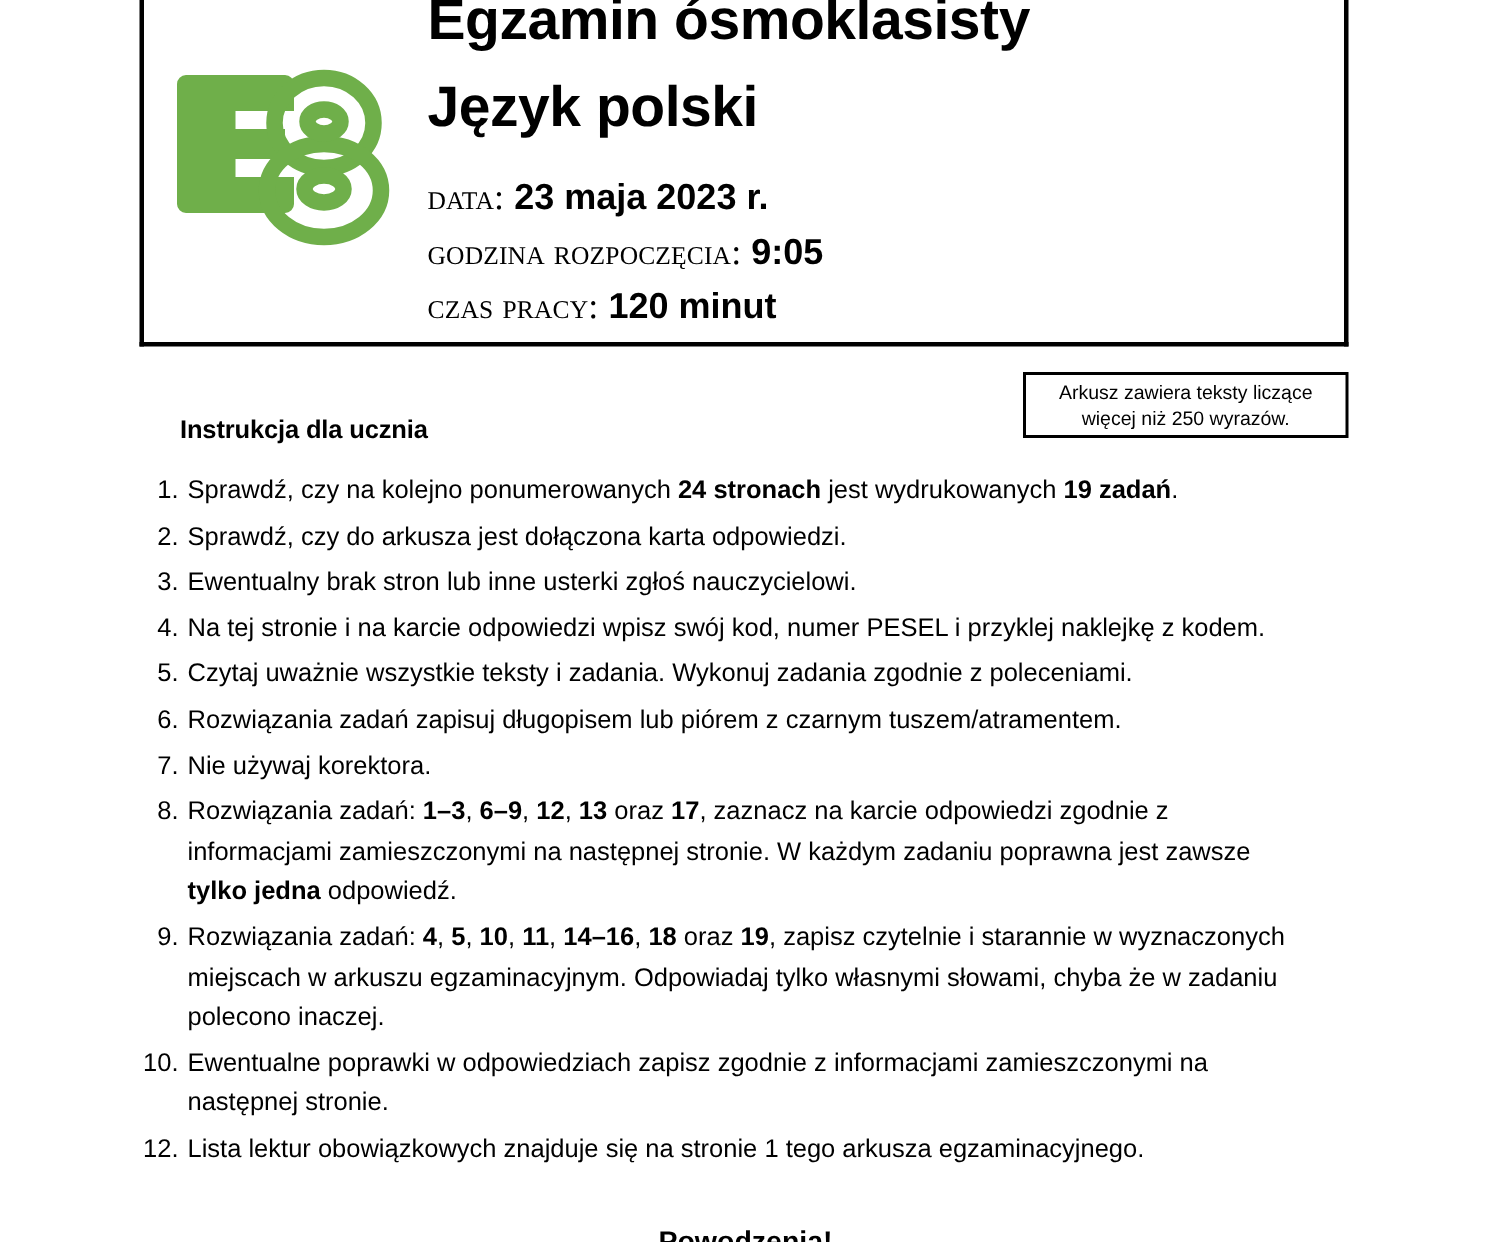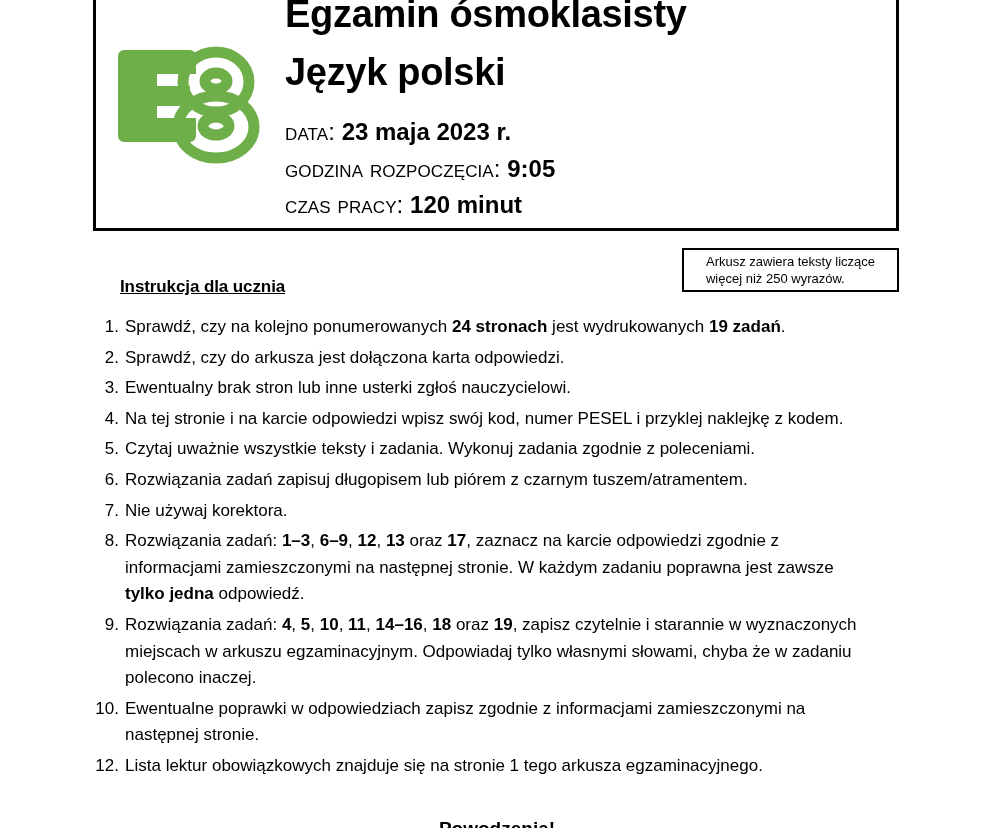--- a/index.html
+++ b/index.html
@@ -78,52 +78,53 @@
   .meta-row {
     font-size: 24px;
     line-height: 1.52;
     white-space: nowrap;
   }
   .meta-label {
     font-variant: small-caps;
     text-transform: lowercase;
     font-weight: normal;
     letter-spacing: 0.1px;
+    font-family: Liberation Serif, serif;
   }
   .meta-value { font-weight: bold; }
 
   
   .notice-box {
     position: absolute;
     left: 682px;
     top: 248px;
     width: 217px;
     height: 44px;
     box-sizing: border-box;
     border: 2px solid #000000;
     background: #ffffff;
     display: flex;
     align-items: center;
     justify-content: center;
   }
   .notice-text {
     font-size: 13px;
     line-height: 1.32;
+    text-align: center;
     padding: 0 6px;
   }
 
   
   .instructions-heading {
     position: absolute;
     left: 120px;
     top: 277px;
     font-size: 17px;
     font-weight: bold;
     letter-spacing: -0.1px;
-    text-decoration: underline;
   }
 
   .instructions-list {
     position: absolute;
     left: 88px;
     top: 314px;
     width: 800px;
     margin: 0;
     padding: 0;
     list-style: none;

